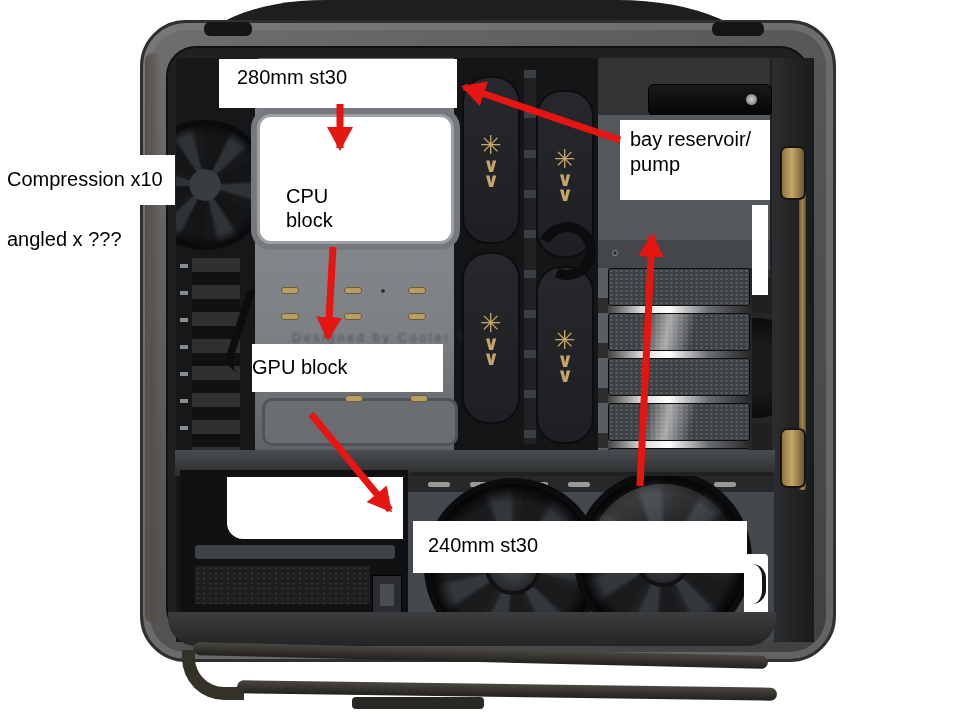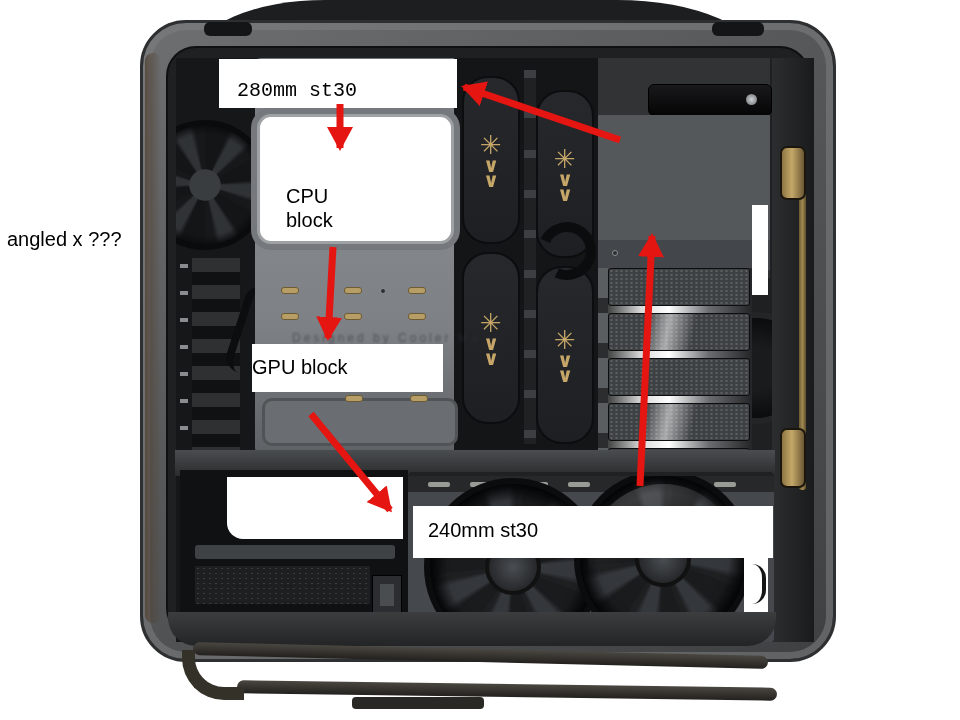--- a/index.html
+++ b/index.html
@@ -242,34 +242,41 @@
     <div class="notch"></div>
   </div>
 
   <div class="abs bottom-band"></div>
   <div class="abs foot"></div>
   <div class="abs leg" style="left:193px;top:649px;width:575px;transform:rotate(1.4deg);"></div>
   <div class="abs leg" style="left:237px;top:684px;width:540px;transform:rotate(0.8deg);"></div>
   <div class="abs leg-curve"></div>
 
   <div class="box" style="left:219px;top:59px;width:238px;height:49px;">
-    <span class="t" style="left:18px;top:20px;font-family:Liberation Mono, monospace;">280mm st30</span>
+    <span class="t" style="left:18px;top:7px;">280mm st30</span>
+  </div>
+  <div class="box" style="left:0;top:155px;width:175px;height:50px;">
+    <span class="t" style="left:7px;top:13px;">Compression x10</span>
   </div>
   <div class="box" style="left:0;top:216px;width:138px;height:48px;">
     <span class="t" style="left:7px;top:12px;">angled x ???</span>
   </div>
   <div class="free-label" style="left:286px;top:184px;">
     <div>CPU</div>
     <div>block</div>
   </div>
+  <div class="box" style="left:620px;top:120px;width:150px;height:80px;">
+    <span class="t" style="left:10px;top:8px;">bay reservoir/</span>
+    <span class="t" style="left:10px;top:33px;">pump</span>
+  </div>
   <div class="box" style="left:252px;top:344px;width:191px;height:48px;">
     <span class="t" style="left:0;top:12px;">GPU block</span>
   </div>
   <div class="box" style="left:227px;top:477px;width:176px;height:62px;border-radius:0 0 0 16px;"></div>
-  <div class="box" style="left:413px;top:506px;width:360px;height:52px;">
+  <div class="box" style="left:413px;top:521px;width:334px;height:52px;">
     <span class="t" style="left:15px;top:13px;">240mm st30</span>
   </div>
 
   <svg id="arrows" width="960" height="720">
     <defs>
       <marker id="ah" markerUnits="userSpaceOnUse" markerWidth="30" markerHeight="26" refX="21" refY="13" orient="auto">
         <path d="M0,0 L24,13 L0,26 Z" fill="#e51511"></path>
       </marker>
     </defs>
     <line x1="340" y1="104" x2="340" y2="148" stroke="#e51511" stroke-width="7" marker-end="url(#ah)"></line>

